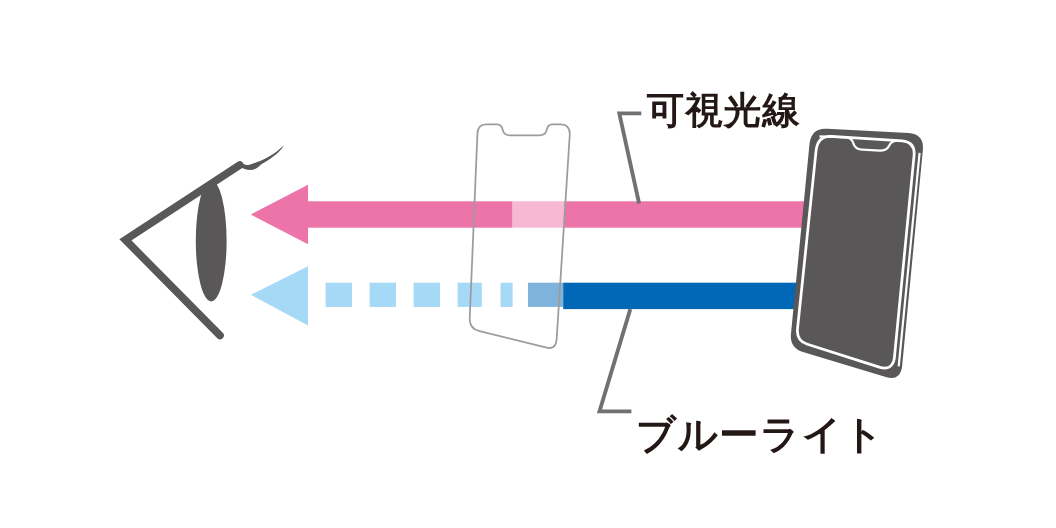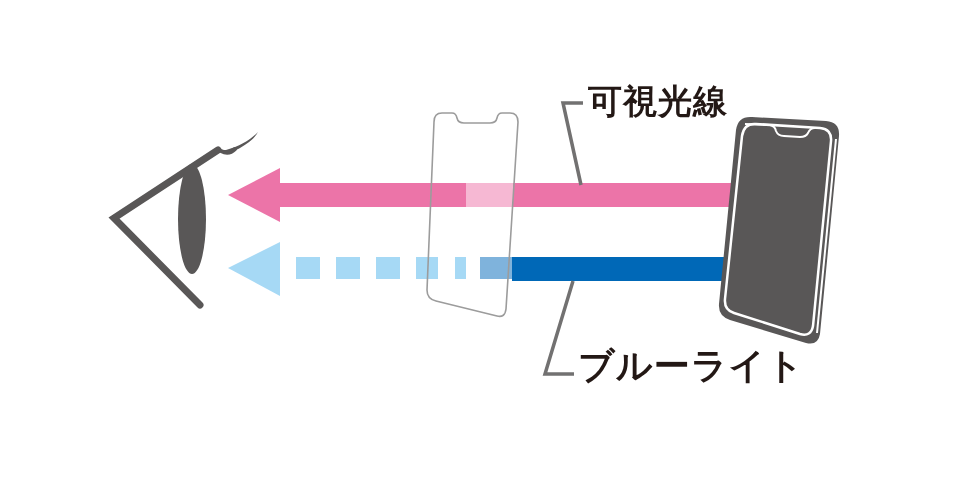--- a/index.html
+++ b/index.html
@@ -1,20 +1,20 @@
 <!DOCTYPE html>
 <html><head>
 <meta charset="utf-8">
 <style>
   html, body { margin:0; padding:0; background:#ffffff; }
   body { width:960px; height:480px; overflow:hidden; position:relative; font-family:"DejaVu Sans", sans-serif; }
   #stage { position:absolute; left:0; top:0; width:960px; height:372px; }
   .label { position:absolute; font-family:"DejaVu Sans", sans-serif; font-weight:bold; color:#231815; font-size:36px; line-height:1; letter-spacing:1px; white-space:nowrap; }
   #label-visible { left:588px; top:84px; font-size:34px; }
-  #label-blue { left:578px; top:348px; font-size:36px; }
+  #label-blue { left:578px; top:378px; font-size:36px; }
 </style>
 </head>
 <body>
 
 <div id="stage">
   <svg width="960" height="480" viewBox="0 0 960 480" xmlns="http://www.w3.org/2000/svg">
 
     <g>
       <polyline points="218,150 114,218 200,305" fill="none" stroke="#595757" stroke-width="7" stroke-linecap="round" stroke-linejoin="miter"></polyline>
       <path d="M218,150 C 228,156 232,152 240,148 C 248,143 255,138 258,132 C 250,140 240,146 226,150 Z" fill="#595757"></path>

